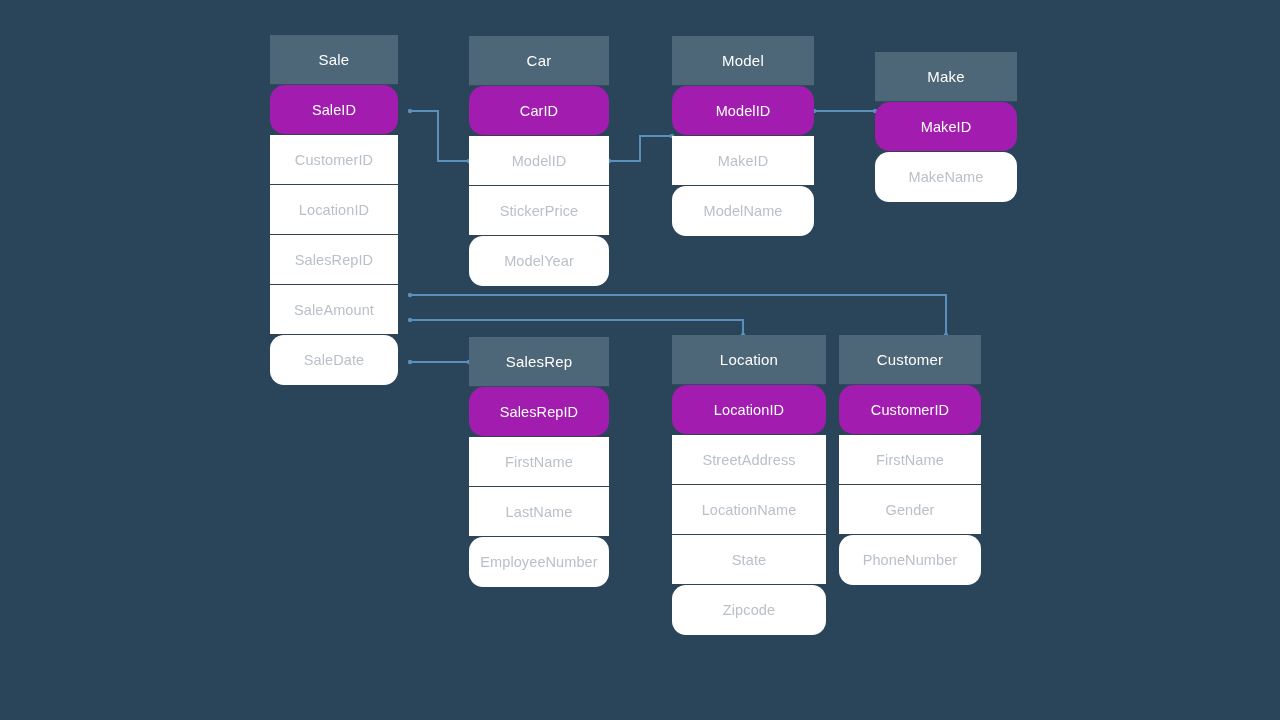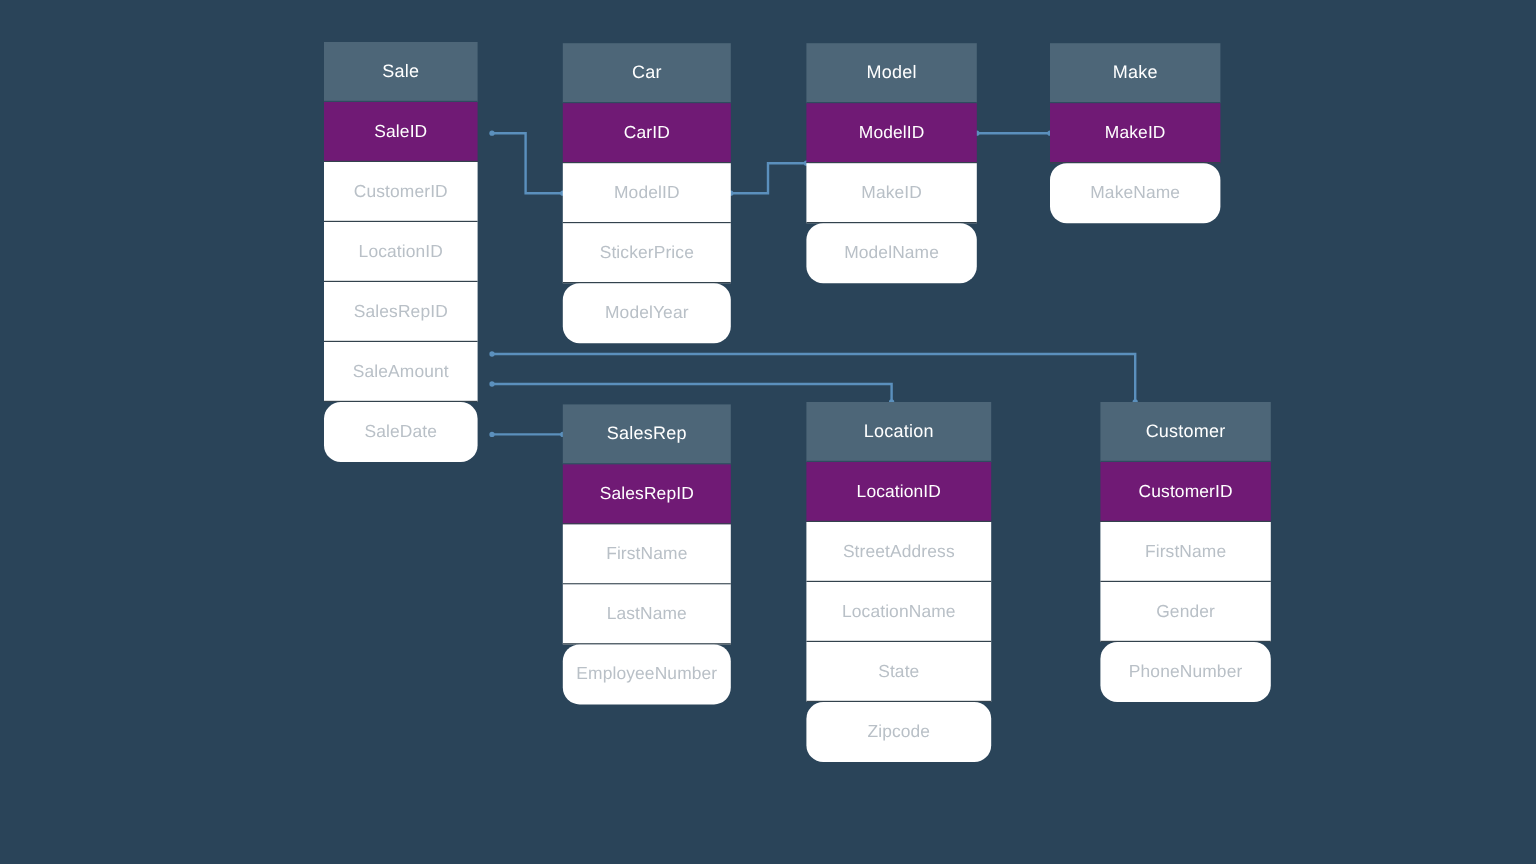--- a/index.html
+++ b/index.html
@@ -49,23 +49,24 @@
     align-items: center;
     justify-content: center;
     font-size: 14.5px;
     box-sizing: border-box;
     background: #ffffff;
     color: #b9c0c7;
     border-bottom: 1.5px solid #33424d;
     letter-spacing: .1px;
   }
   .field.pk {
-    background: #701a75;
+    background: #a21caf;
     color: #ffffff;
     border-bottom: 1.5px solid #33424d;
+    border-radius: 15px;
   }
   .field.last {
     border-bottom: none;
     border-radius: 14px;
   }
 </style>
 </head>
 <body>
 
 <div id="canvas">
@@ -107,41 +108,41 @@
         <div class="field">ModelID</div>
         <div class="field">StickerPrice</div>
         <div class="field last">ModelYear</div>
       </div>
       <div class="entity" style="left: 672px; top: 36px; width: 142px;">
         <div class="entity-header">Model</div>
         <div class="field pk">ModelID</div>
         <div class="field">MakeID</div>
         <div class="field last">ModelName</div>
       </div>
-      <div class="entity" style="left: 875px; top: 36px; width: 142px;">
+      <div class="entity" style="left: 875px; top: 52px; width: 142px;">
         <div class="entity-header">Make</div>
         <div class="field pk">MakeID</div>
         <div class="field last">MakeName</div>
       </div>
       <div class="entity" style="left: 469px; top: 337px; width: 140px;">
         <div class="entity-header">SalesRep</div>
         <div class="field pk">SalesRepID</div>
         <div class="field">FirstName</div>
         <div class="field">LastName</div>
         <div class="field last">EmployeeNumber</div>
       </div>
       <div class="entity" style="left: 672px; top: 335px; width: 154px;">
         <div class="entity-header">Location</div>
         <div class="field pk">LocationID</div>
         <div class="field">StreetAddress</div>
         <div class="field">LocationName</div>
         <div class="field">State</div>
         <div class="field last">Zipcode</div>
       </div>
-      <div class="entity" style="left: 917px; top: 335px; width: 142px;">
+      <div class="entity" style="left: 839px; top: 335px; width: 142px;">
         <div class="entity-header">Customer</div>
         <div class="field pk">CustomerID</div>
         <div class="field">FirstName</div>
         <div class="field">Gender</div>
         <div class="field last">PhoneNumber</div>
       </div>
     </div>
 
 </div>
 

